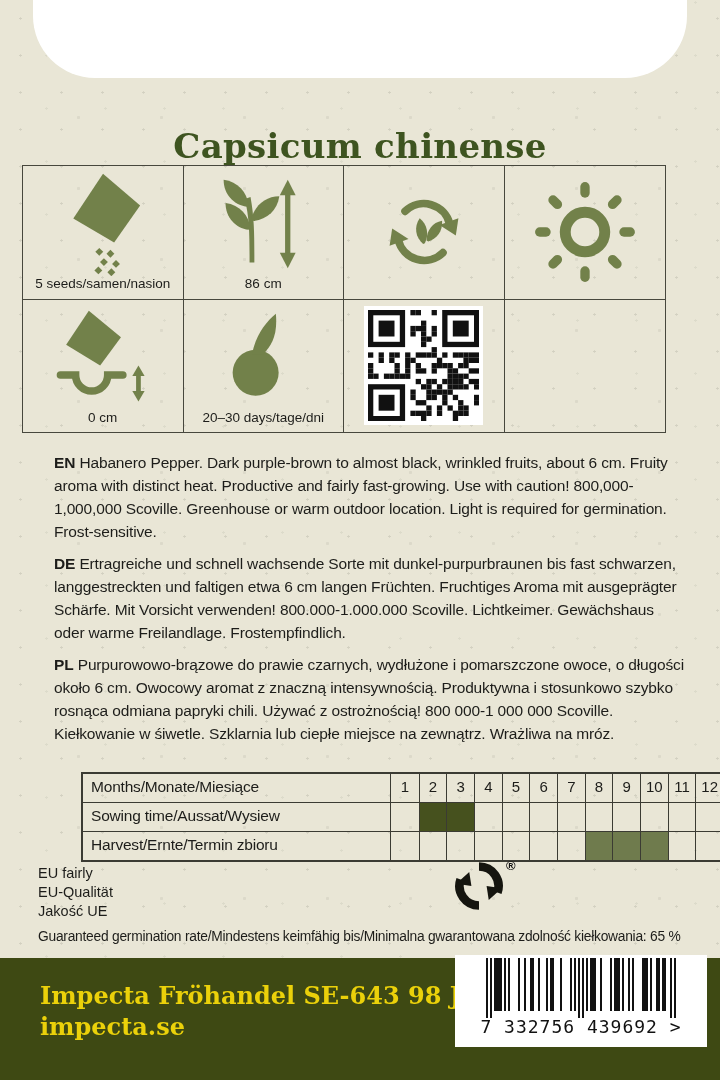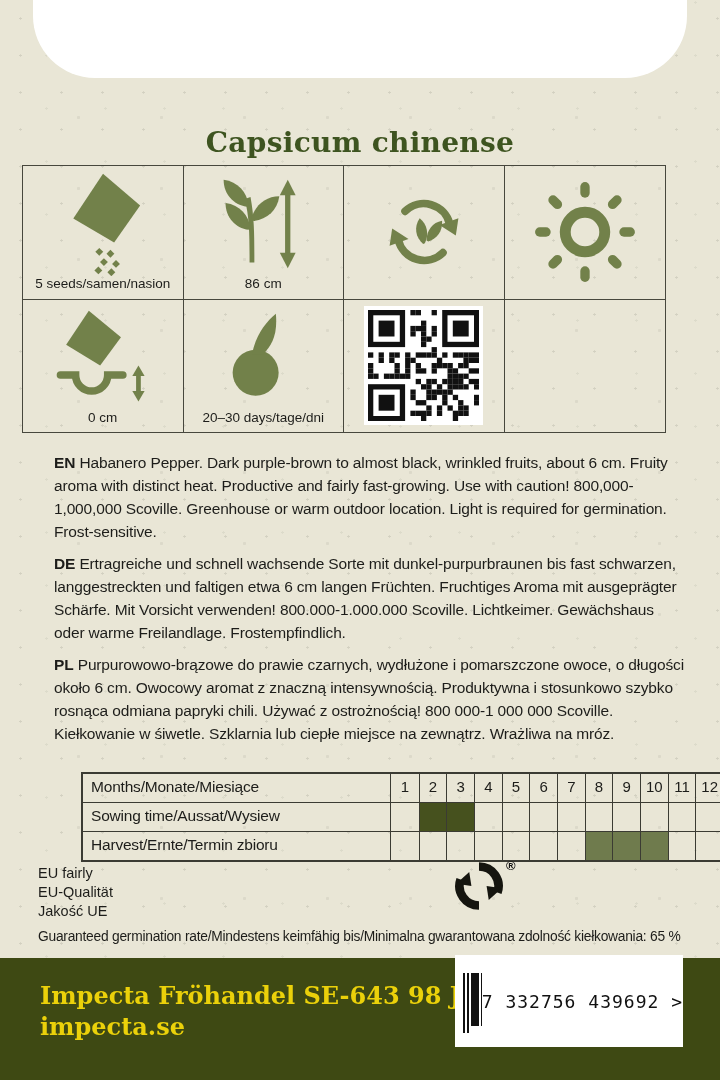--- a/index.html
+++ b/index.html
@@ -10,21 +10,21 @@
     background-image:
       radial-gradient(rgba(90,95,80,.16) 1px, transparent 1.4px),
       radial-gradient(rgba(115,120,100,.11) 1px, transparent 1.5px),
       radial-gradient(rgba(60,65,55,.08) 1.4px, transparent 2px);
     background-size:41px 37px,59px 53px,83px 71px;
     background-position:0 0,17px 29px,37px 11px;
   }
   .flap{position:absolute;left:33px;top:0;width:654px;height:78px;background:#ffffff;
     border-radius:0 0 62px 62px;}
   .title{position:absolute;left:0;top:126px;width:720px;text-align:center;
-    font-family:"DejaVu Serif","Liberation Serif",serif;font-weight:700;font-size:28px;
+    font-family:"DejaVu Serif","Liberation Serif",serif;font-weight:700;font-size:34px;
     color:#3e5420;letter-spacing:.3px;}
   
   .grid{position:absolute;left:22px;top:165px;width:644px;height:268px;
     border:1.5px solid #47473d;display:grid;grid-template-columns:repeat(4,1fr);
     grid-template-rows:135fr 133fr;box-sizing:border-box;}
   .cell{border-right:1.5px solid #47473d;border-bottom:1.5px solid #47473d;
     display:flex;flex-direction:column;align-items:center;justify-content:flex-end;
     padding:6px 2px 7px;box-sizing:border-box;overflow:hidden;}
   .cell:nth-child(4n){border-right:none;}
   .cell:nth-child(n+5){border-bottom:none;}
@@ -51,22 +51,22 @@
   .quality span{display:block;}
   .greendot{position:absolute;left:453px;top:860px;width:80px;height:58px;}
   .greendot .r{position:absolute;left:53px;top:-2px;font-size:13px;font-weight:700;color:#111;}
   .germ{position:absolute;left:38px;top:929px;width:660px;font-size:13.8px;letter-spacing:-.25px;}
   
   .footer{position:absolute;left:0;top:958px;width:720px;height:122px;background:#3e4913;}
   .footer-text{position:absolute;left:40px;top:22px;
     font-family:"DejaVu Serif","Liberation Serif",serif;font-weight:700;
     color:#ebd10a;font-size:24px;line-height:31px;}
   .footer-text span{display:block;}
-  .barcode-box{position:absolute;left:455px;top:-3px;width:228px;height:92px;background:#fff;
-    display:flex;flex-direction:row;align-items:center;justify-content:flex-start;
+  .barcode-box{position:absolute;left:455px;top:-3px;width:252px;height:92px;background:#fff;
+    display:flex;flex-direction:column;align-items:center;justify-content:flex-start;
     padding-top:3px;box-sizing:border-box;}
   .barcode-digits{font-family:"DejaVu Sans Mono","Liberation Mono",monospace;
     font-size:18px;color:#111;letter-spacing:1px;margin-top:-2px;white-space:pre;}
   .qr{background:#fff;padding:4px;line-height:0;}
   svg{display:block;}
 </style>
 </head>
 <body>
 
 <div class="flap"></div>

